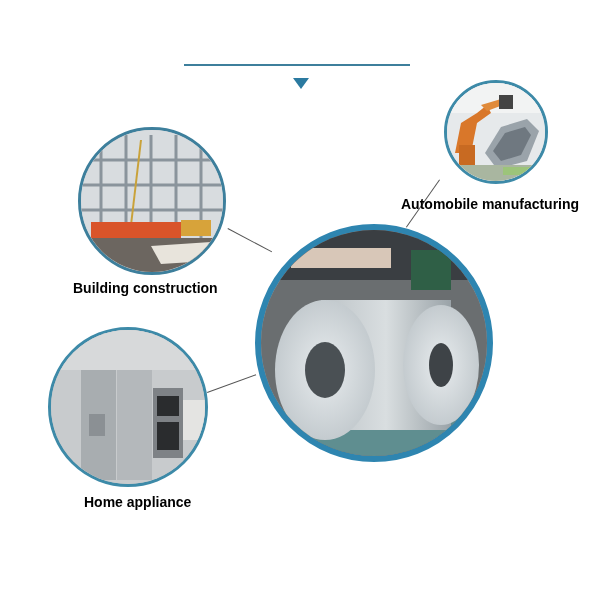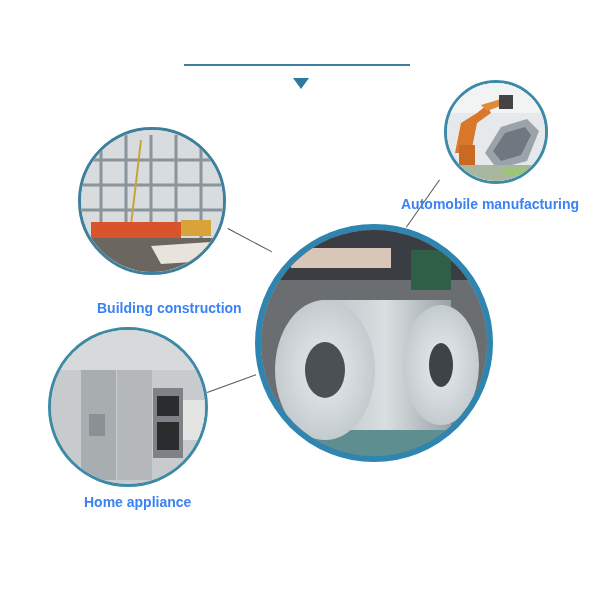--- a/index.html
+++ b/index.html
@@ -1,21 +1,21 @@
 <!DOCTYPE html>
 <html><head>
 <meta charset="utf-8">
 <style>
   html, body { margin:0; padding:0; background:#ffffff; }
   body { width:600px; height:600px; position:relative; overflow:hidden; font-family:"Liberation Sans", sans-serif; }
   .abs { position:absolute; }
   .divider { left:184px; top:64px; width:226px; height:2px; background:#3d7f9c; }
   .triangle { left:293px; top:78px; width:0; height:0; border-left:8px solid transparent; border-right:8px solid transparent; border-top:11px solid #2b7aa0; }
   .circle { border-radius:50%; overflow:hidden; box-sizing:border-box; }
-  .label { color:#3b82f6; font-weight:bold; font-size:14px; white-space:nowrap; }
+  .label { color:#000000; font-weight:bold; font-size:14px; white-space:nowrap; }
   .connector { height:1px; background:#555; transform-origin:0 0; }
   svg { display:block; }
 </style>
 </head>
 <body>
 
 <div class="abs divider"></div>
 <div class="abs triangle"></div>
 
 <div class="abs connector" style="left:228px;top:228px;width:50px;transform:rotate(28deg);"></div>
@@ -51,21 +51,21 @@
       <line x1="0" y1="55" x2="142" y2="55"></line>
       <line x1="0" y1="80" x2="142" y2="80"></line>
     </g>
     <line x1="60" y1="10" x2="50" y2="95" stroke="#c9a23a" stroke-width="2"></line>
     <rect x="10" y="92" width="90" height="16" fill="#d9542a"></rect>
     <rect x="100" y="90" width="30" height="16" fill="#d7a33a"></rect>
     <rect x="0" y="108" width="142" height="34" fill="#6c6660"></rect>
     <path d="M70 116 L130 112 L140 130 L80 134 Z" fill="#e8e4dc"></path>
   </svg>
 </div>
-<div class="abs label" style="left:73px;top:300px;margin-left:24px;">Building construction</div>
+<div class="abs label" style="left:73px;top:280px;">Building construction</div>
 
 <div class="abs circle" style="left:48px;top:327px;width:160px;height:160px;border:3px solid #3d8aa8;background:#bfc3c6;">
   <svg width="154" height="154" viewBox="0 0 154 154">
     <rect width="154" height="154" fill="#c8cbcd"></rect>
     <rect x="0" y="0" width="154" height="40" fill="#d7d9da"></rect>
     <rect x="30" y="40" width="35" height="110" fill="#a8adb0"></rect>
     <rect x="66" y="40" width="35" height="110" fill="#b4b8bb"></rect>
     <rect x="38" y="84" width="16" height="22" fill="#8b9094"></rect>
     <rect x="102" y="58" width="30" height="70" fill="#7e8286"></rect>
     <rect x="106" y="66" width="22" height="20" fill="#2a2c2e"></rect>

